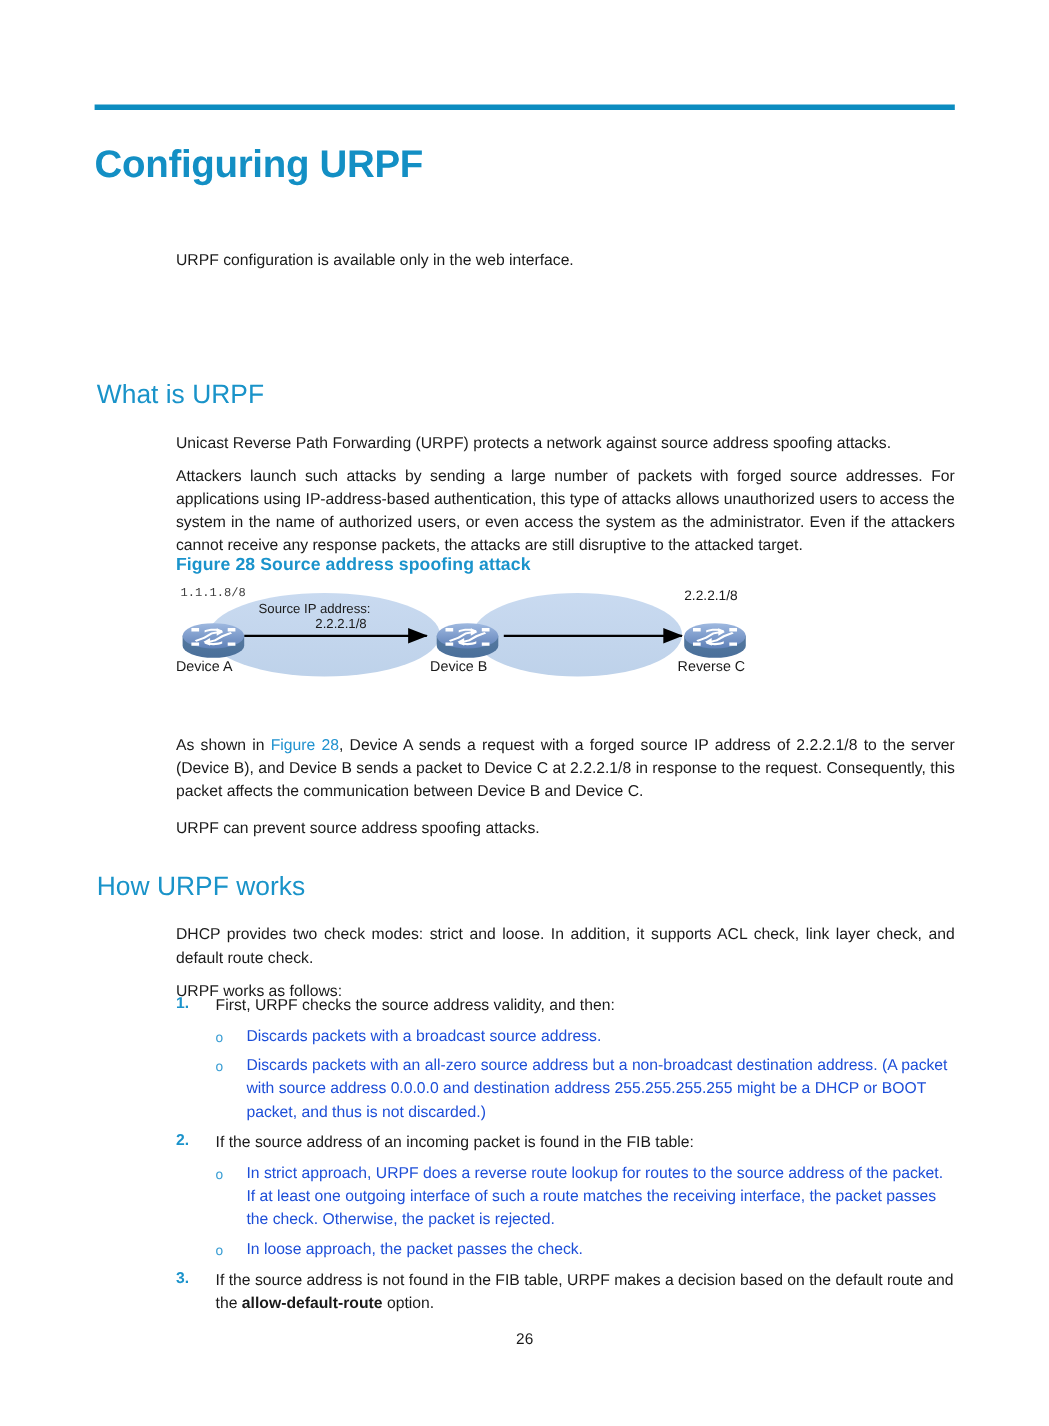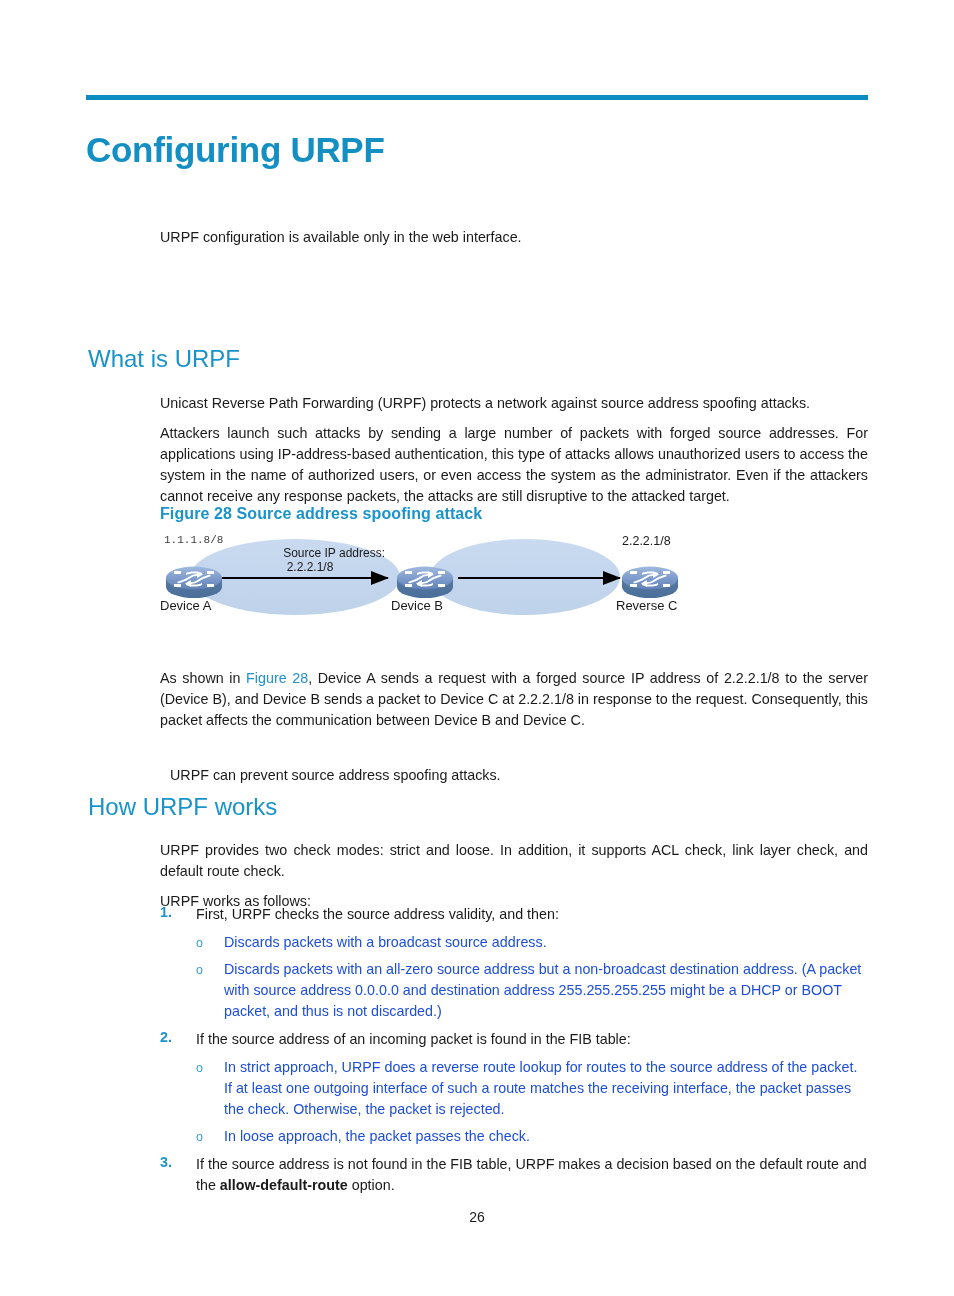--- a/index.html
+++ b/index.html
@@ -219,36 +219,36 @@
       <line x1="308" y1="48" x2="470" y2="48" stroke="#000000" stroke-width="2" marker-end="url(#arrowhead)"></line>
 
       <use href="#router-icon" x="14" y="27" width="60" height="42"></use>
       <use href="#router-icon" x="245" y="27" width="60" height="42"></use>
       <use href="#router-icon" x="470" y="27" width="60" height="42"></use>
     </svg>
 
     <div style="position:absolute; left:14px; top:4px; font-size:11px; color:#404040; white-space:nowrap;font-family:Liberation Mono, monospace;">1.1.1.8/8</div>
     <div style="position:absolute; left:10px; top:68px; font-size:13px; color:#1a1a1a; white-space:nowrap;">Device A</div>
 
-    <div style="position:absolute; left:85px; top:16px; width:150px; text-align:right; font-size:12px; color:#1a1a1a; white-space:nowrap;">Source IP address:</div>
+    <div style="position:absolute; left:85px; top:16px; width:150px; text-align:left; font-size:12px; color:#1a1a1a; white-space:nowrap;">Source IP address:</div>
     <div style="position:absolute; left:85px; top:30px; width:150px; text-align:center; font-size:12px; color:#1a1a1a; white-space:nowrap;">2.2.2.1/8</div>
 
     <div style="position:absolute; left:241px; top:68px; font-size:13px; color:#1a1a1a; white-space:nowrap;text-align:right;">Device B</div>
 
     <div style="position:absolute; left:472px; top:4px; font-size:12.5px; color:#1a1a1a; white-space:nowrap;">2.2.2.1/8</div>
     <div style="position:absolute; left:466px; top:68px; font-size:13px; color:#1a1a1a; white-space:nowrap;">Reverse C</div>
   </div>
 
   <p class="body-p" style="top:654px;"><span>As shown in </span><span class="link">Figure 28</span><span>, Device A sends a request with a forged source IP address of 2.2.2.1/8 to the server (Device B), and Device B sends a packet to Device C at 2.2.2.1/8 in response to the request. Consequently, this packet affects the communication between Device B and Device C.</span></p>
 
-  <p class="body-p nojustify" style="top:751px;margin-left:10px;">URPF can prevent source address spoofing attacks.</p>
+  <p class="body-p nojustify" style="top:729px;">URPF can prevent source address spoofing attacks.</p>
 
   <h3 class="h2-section" style="top:770px;">How URPF works</h3>
 
-  <p class="body-p" style="top:826px;">URPF provides two check modes: strict and loose. In addition, it supports ACL check, link layer check, and default route check.</p>
+  <p class="body-p" style="top:826px;">DHCP provides two check modes: strict and loose. In addition, it supports ACL check, link layer check, and default route check.</p>
   <p class="body-p nojustify" style="top:877px;">URPF works as follows:</p>
 
   <div class="ol-item" style="top:904px;">
     <span class="ol-num">1.</span>
     <div class="ol-text">First, URPF checks the source address validity, and then:</div>
   </div>
   <div class="sub-item" style="top:932px;">
     <span class="sub-bullet">o</span>
     <div class="sub-text">Discards packets with a broadcast source address.</div>
   </div>

